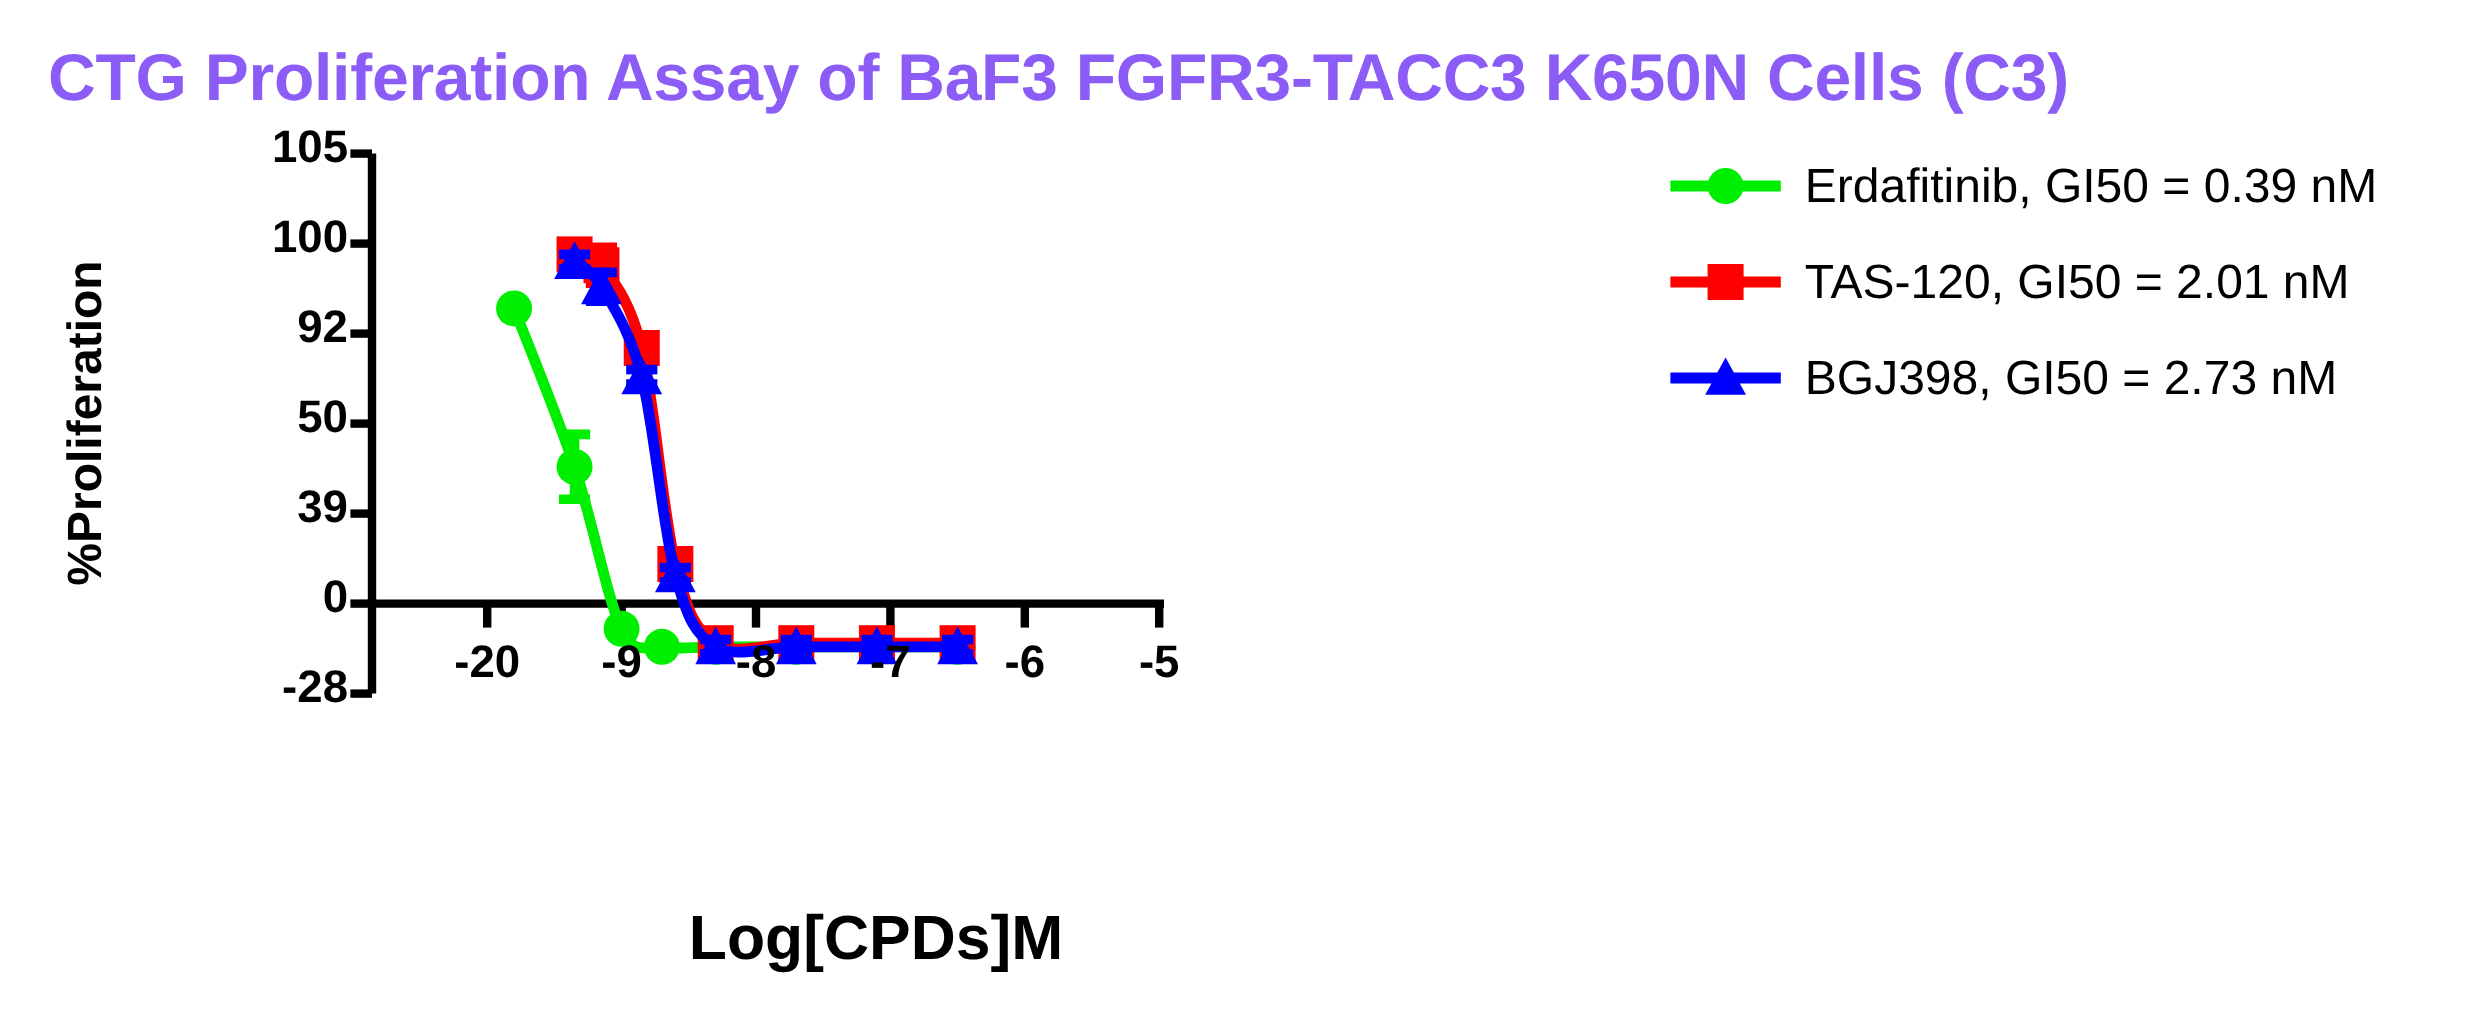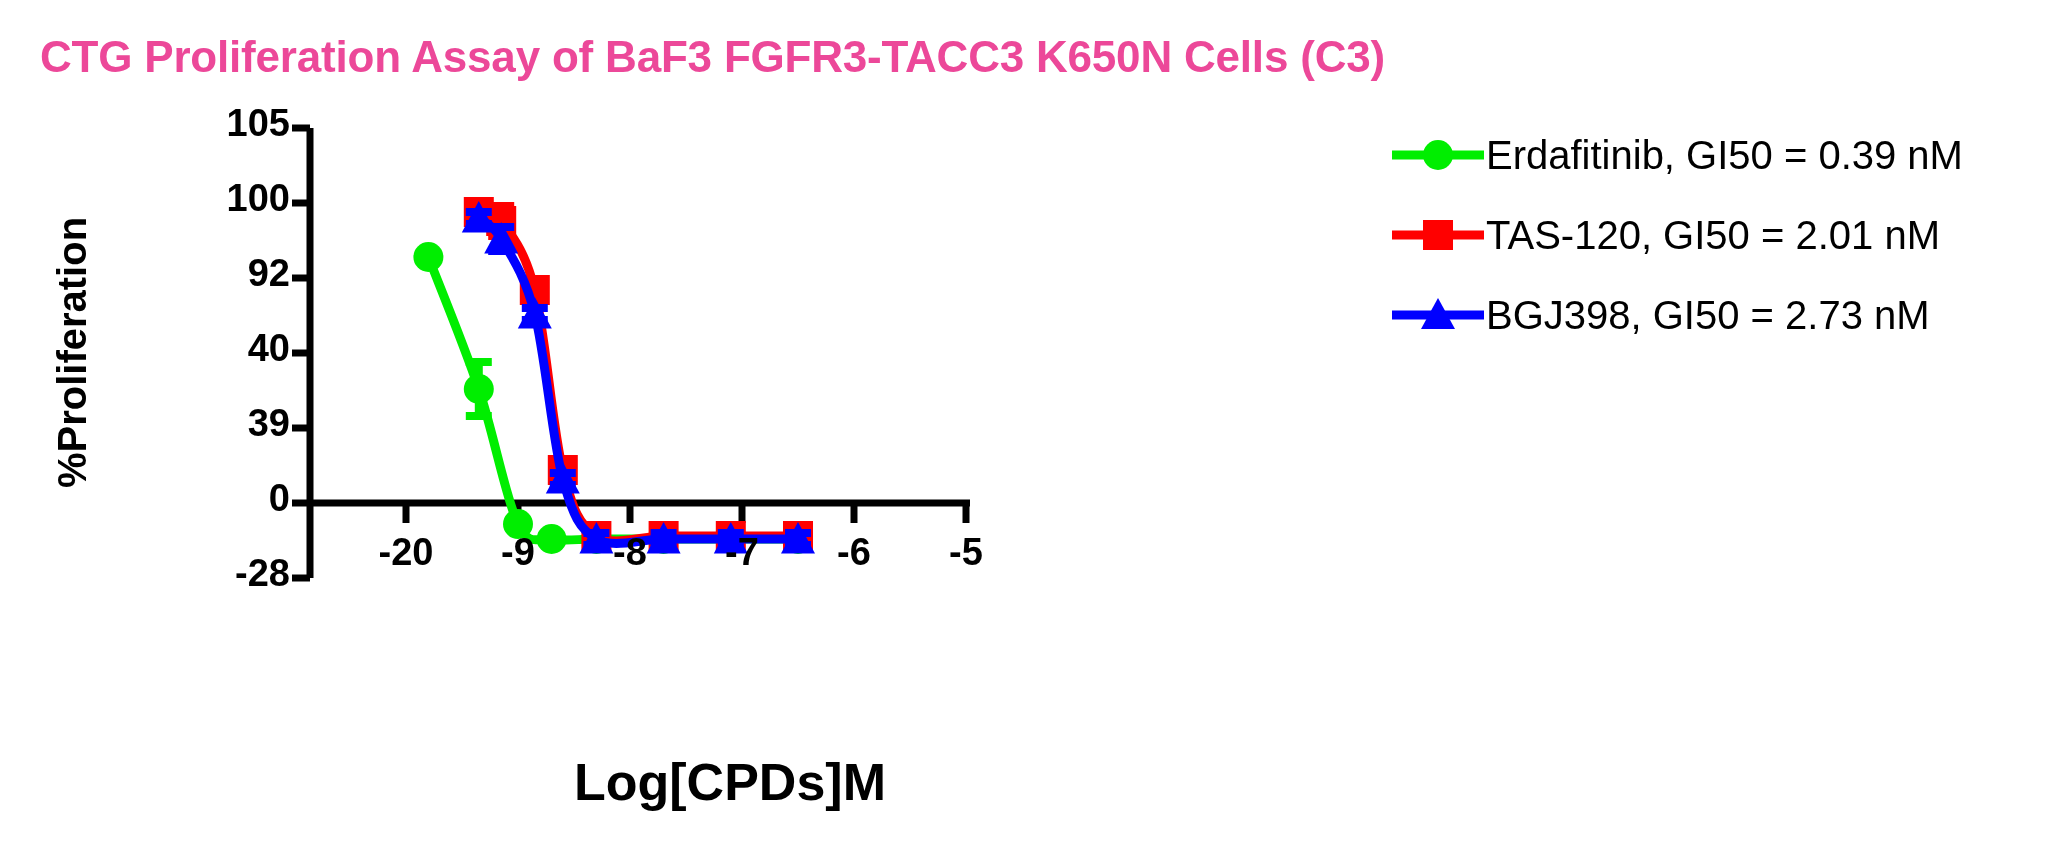--- a/index.html
+++ b/index.html
@@ -3,22 +3,22 @@
 <meta charset="utf-8">
 <title>CTG Proliferation Assay</title>
 <style>
   html,body{margin:0;padding:0;background:#ffffff;}
   body{width:2070px;height:852px;overflow:hidden;
        font-family:"Liberation Sans","DejaVu Sans",sans-serif;color:#000;}
   #root{position:relative;width:2070px;height:852px;background:#fff;}
 
   #chart-title{
     position:absolute; left:40px; top:32px;
-    font-size:44px; font-weight:bold; letter-spacing:-0.2px;
-    white-space:nowrap; color:#ec4899;
+    font-size:55px; font-weight:bold; letter-spacing:-0.2px;
+    white-space:nowrap; color:#8b5cf6;
   }
 
   #plot-area{position:absolute; left:0; top:0; width:1330px; height:852px;}
   #plot-svg{position:absolute; left:0; top:0;}
 
   #y-axis-title{
     position:absolute;
     left:-78px; top:330px;
     width:300px; text-align:center;
     transform:rotate(-90deg); transform-origin:center center;
@@ -32,21 +32,21 @@
   .tick-label{position:absolute; font-size:38px; font-weight:bold; white-space:nowrap;}
   .ytick{text-align:right;}
   .xtick{text-align:center;}
 
   #legend{
     position:absolute; left:1390px; top:128px;
     display:flex; flex-direction:column; gap:26px;
   }
   .legend-row{display:flex; align-items:center; height:54px;}
   .legend-key{width:96px; height:44px; position:relative; flex:0 0 96px;}
-  .legend-label{font-size:40px; white-space:nowrap; text-align:right;}
+  .legend-label{font-size:40px; white-space:nowrap; margin-left:18px;text-align:right;}
 </style>
 </head>
 <body>
 
 <div id="root">
 
   <div id="chart-title">CTG Proliferation Assay of BaF3 FGFR3-TACC3 K650N Cells (C3)</div>
 
   <div id="plot-area">
 
@@ -221,21 +221,21 @@
             <polygon points="730.8000000000001,522 713.8000000000001,553.45 747.8000000000001,553.45" fill="#0000ff"></polygon>
             <polygon points="798,522 781,553.45 815,553.45" fill="#0000ff"></polygon>
           </g>
         </g>
     </svg>
 
     <div id="ytick-layer">
         <div class="tick-label ytick" style="left: 110px; width: 180px; top: 552px;">-28</div>
         <div class="tick-label ytick" style="left: 110px; width: 180px; top: 477px;">0</div>
         <div class="tick-label ytick" style="left: 110px; width: 180px; top: 402px;">39</div>
-        <div class="tick-label ytick" style="left: 110px; width: 180px; top: 327px;">40</div>
+        <div class="tick-label ytick" style="left: 110px; width: 180px; top: 327px;">50</div>
         <div class="tick-label ytick" style="left: 110px; width: 180px; top: 252px;">92</div>
         <div class="tick-label ytick" style="left: 110px; width: 180px; top: 177px;">100</div>
         <div class="tick-label ytick" style="left: 110px; width: 180px; top: 102px;">105</div>
       </div>
     <div id="xtick-layer">
         <div class="tick-label xtick" style="left: 346px; width: 120px; top: 531px;">-20</div>
         <div class="tick-label xtick" style="left: 458px; width: 120px; top: 531px;">-9</div>
         <div class="tick-label xtick" style="left: 570px; width: 120px; top: 531px;">-8</div>
         <div class="tick-label xtick" style="left: 682px; width: 120px; top: 531px;">-7</div>
         <div class="tick-label xtick" style="left: 794px; width: 120px; top: 531px;">-6</div>

